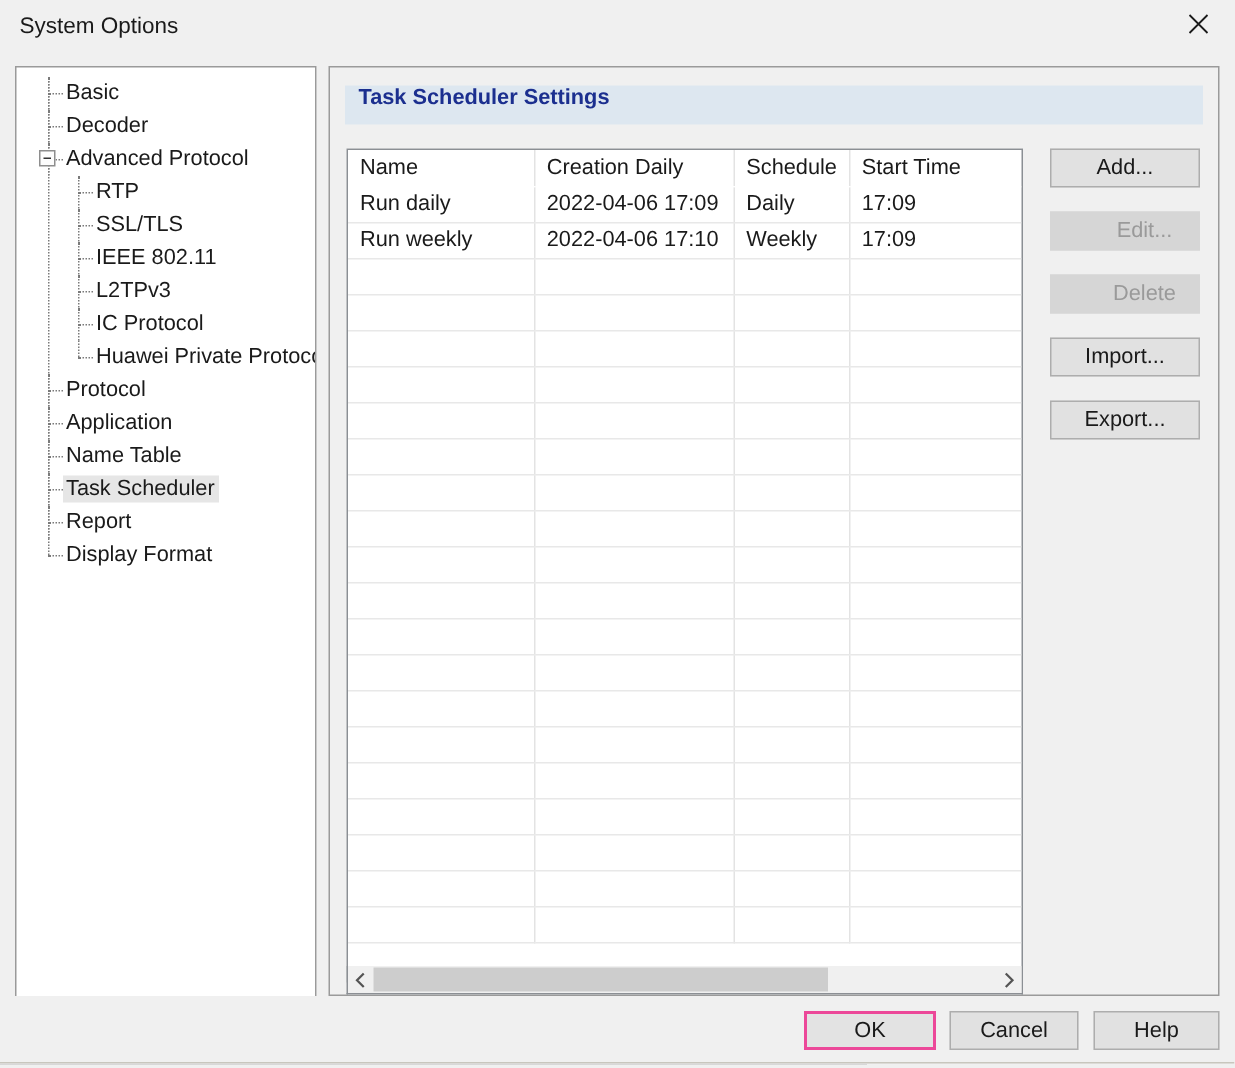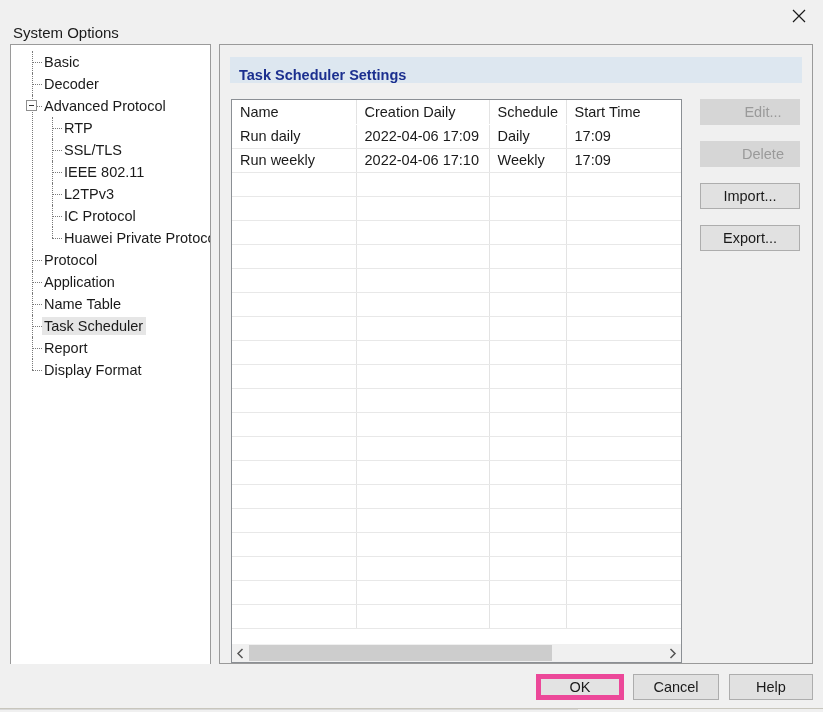--- a/index.html
+++ b/index.html
@@ -15,21 +15,21 @@
     background: #f0f0f0;
   }
 
   
   .titlebar {
     position: absolute; left: 0; top: 0;
     width: 823px; height: 40px;
     background: #f0f0f0;
   }
   .titlebar-text {
-    position: absolute; left: 13px; top: 24px;
+    position: absolute; left: 13px; top: 9px;
     font-size: 15px; color: #1a1a1a;
     white-space: nowrap;
   }
   .close-btn {
     position: absolute; left: 775px; top: 0;
     width: 48px; height: 32px;
     display: flex; align-items: center; justify-content: center;
     cursor: default;
   }
   .close-btn svg { display: block; }
@@ -107,21 +107,21 @@
     position: absolute; left: 219px; top: 44px;
     width: 594px; height: 620px;
     background: #f0f0f0;
     border: 1px solid #9a9a9a;
     box-sizing: border-box;
   }
   .section-header {
     position: absolute; left: 10px; top: 12px;
     width: 572px; height: 26px;
     background: #dde7f0;
-    display: flex; align-items: flex-end;
+    display: flex; align-items: flex-start;
   }
   .section-header-text {
     margin-left: 9px;
     font-size: 14.5px;
     font-weight: bold;
     color: #1b2f8f;
     white-space: nowrap;
   }
 
   
@@ -226,21 +226,21 @@
     border: 1px solid #adadad;
     box-sizing: border-box;
     font-size: 14.5px;
     color: #1a1a1a;
     font-family: "Liberation Sans", sans-serif;
     display: flex; align-items: center; justify-content: center;
     cursor: default;
   }
   .footer-btn.ok {
     left: 536px; width: 88px;
-    border: 5px solid #ec4899;
+    border: 2px solid #ec4899;
     background: #e3e3e3;
   }
   .footer-btn.cancel { left: 633px; width: 86px; }
   .footer-btn.help { left: 729px; width: 84px; text-align: right; }
   .bottom-rule {
     position: absolute; left: 0; top: 708px;
     width: 823px; height: 0;
     border-top: 1px solid #c8c6bd;
   }
   .bottom-rule-2 {
@@ -504,20 +504,21 @@
         <div class="hs-thumb" id="hs-thumb" style="width: 73%;"></div>
       </div>
       <div class="hs-arrow">
         <svg width="9" height="11" viewBox="0 0 9 11" aria-hidden="true">
           <path d="M2.5 1 L7 5.5 L2.5 10" stroke="#555" stroke-width="1.5" fill="none"></path>
         </svg>
       </div>
     </div>
 
     <div class="side-buttons" id="side-buttons">
+        <div class="btn">Add...</div>
         <div class="btn disabled">Edit...</div>
         <div class="btn disabled">Delete</div>
         <div class="btn">Import...</div>
         <div class="btn">Export...</div>
       </div>
   </div>
 
   <div class="footer">
     <div class="footer-btn ok">OK</div>
     <div class="footer-btn cancel">Cancel</div>

